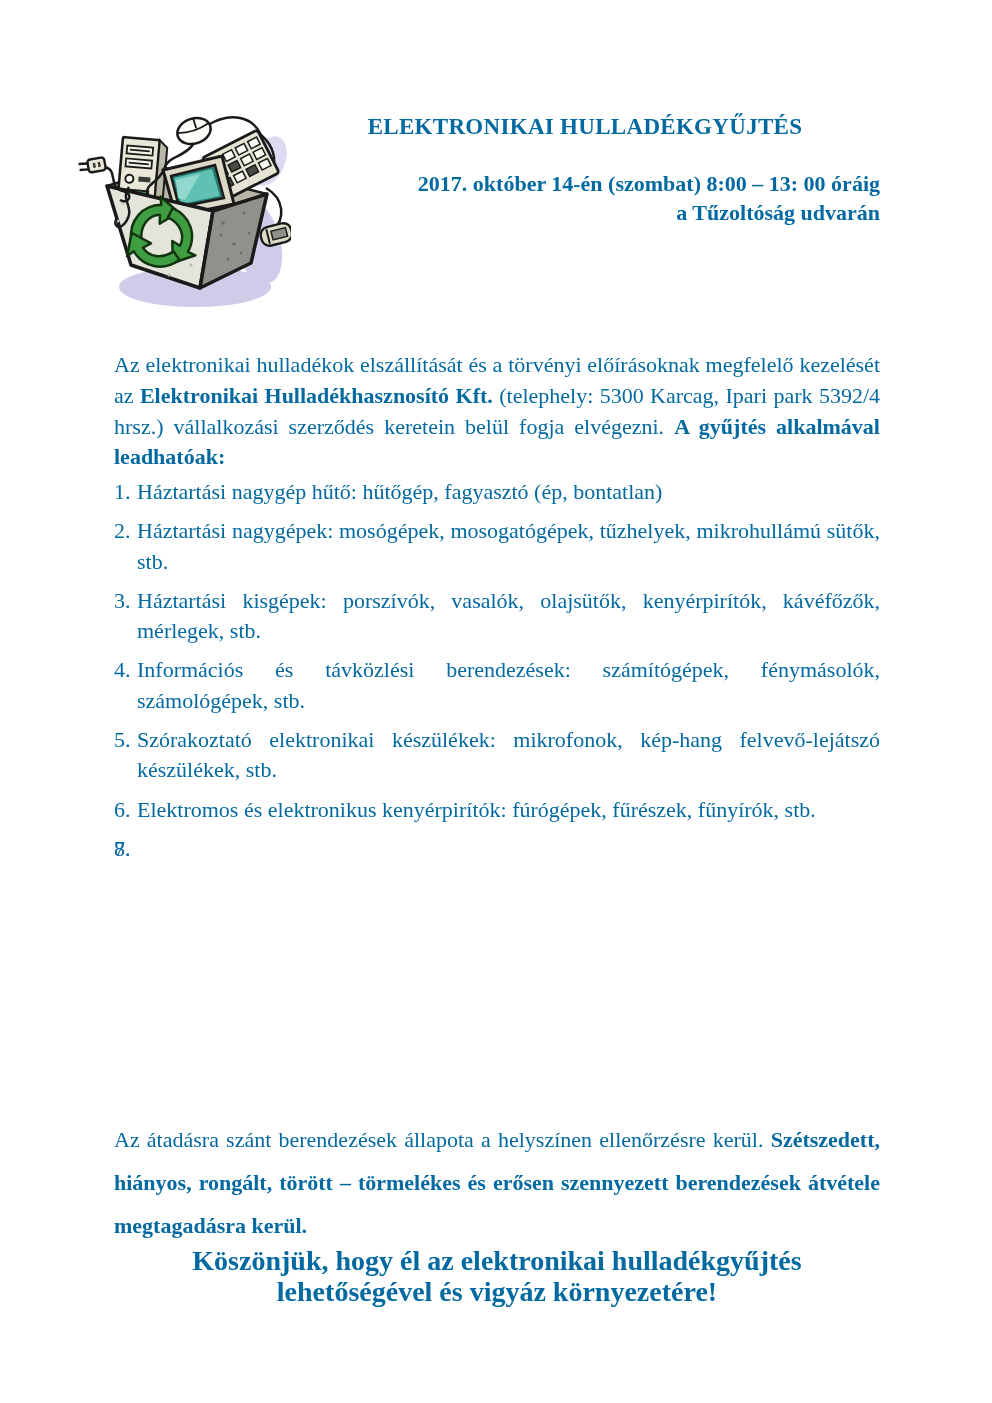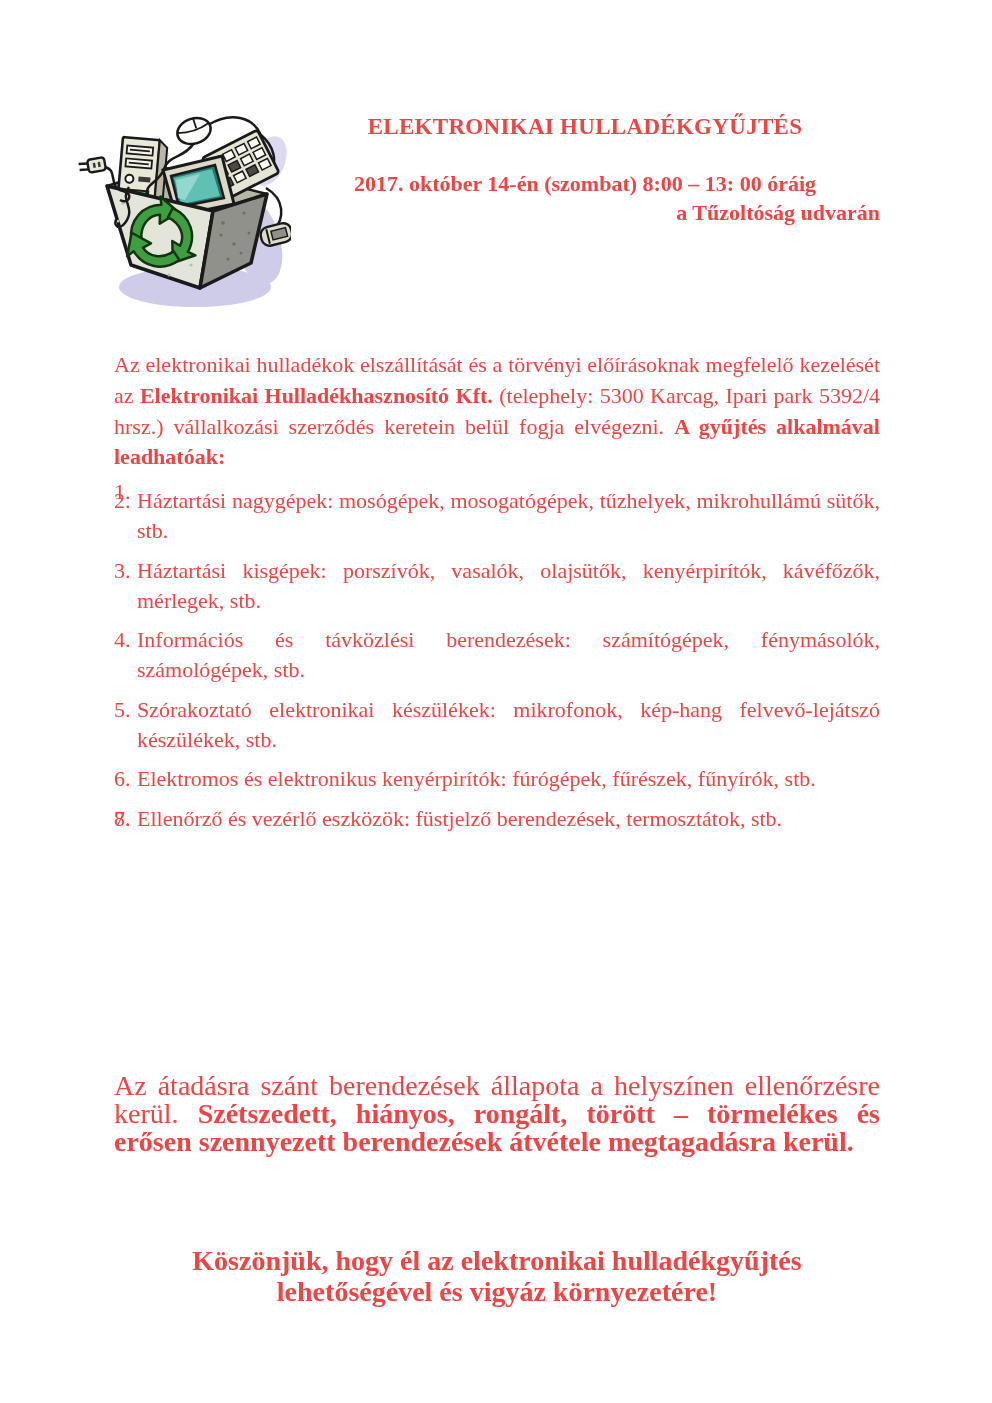--- a/index.html
+++ b/index.html
@@ -1,52 +1,52 @@
 <!DOCTYPE html>
 <html lang="hu"><head>
 <meta charset="utf-8">
 <style>
   html,body{margin:0;padding:0;background:#ffffff;}
   .page{
     position:relative;
     width:992px;height:1403px;
     background:#ffffff;
-    color:#ef4444;
+    color:#0369a1;
     font-family:"Liberation Serif","DejaVu Serif",serif;
     overflow:hidden;
   }
   .doc-title{
     position:absolute;left:290px;width:590px;top:114px;
     text-align:center;font-size:23px;font-weight:700;letter-spacing:.3px;
   }
   .doc-date{
     position:absolute;left:290px;width:590px;top:169px;
-    text-align:center;font-size:22px;font-weight:700;line-height:29px;
+    text-align:right;font-size:22px;font-weight:700;line-height:29px;
   }
   .doc-loc{
     position:absolute;left:290px;width:590px;top:198px;
     text-align:right;font-size:22px;font-weight:700;line-height:29px;
   }
   .clipart{position:absolute;left:73px;top:103px;width:218px;height:212px;}
   .intro{
     position:absolute;left:114px;width:766px;top:328px;
     font-size:22px;line-height:30.8px;text-align:justify;
   }
   .list{
     position:absolute;left:114px;width:766px;top:477px;
     margin:0;padding:0;list-style:none;
   }
   .list li{
     position:relative;padding-left:23px;margin:0 0 9px 0;
     font-size:22px;line-height:30.3px;text-align:justify;
   }
   .list .num{position:absolute;left:0;top:0;}
   .note{
-    position:absolute;left:114px;width:766px;top:1044px;
-    font-size:28px;line-height:28px;text-align:justify;
+    position:absolute;left:114px;width:766px;top:1096px;
+    font-size:22px;line-height:43px;text-align:justify;
   }
   .closing{
     position:absolute;left:114px;width:766px;top:1217px;
     font-size:28px;font-weight:700;line-height:31px;text-align:center;
   }
   .bold{font-weight:700;}
 </style>
 </head>
 <body>
 
@@ -164,27 +164,27 @@
     </g>
   </svg>
 
   <div class="doc-title">ELEKTRONIKAI HULLADÉKGYŰJTÉS</div>
   <div class="doc-date">2017. október 14-én (szombat) 8:00 – 13: 00 óráig</div>
   <div class="doc-loc">a Tűzoltóság udvarán</div>
 
   <p class="intro"><span>Az elektronikai hulladékok elszállítását és a törvényi előírásoknak megfelelő kezelését az </span><span class="bold">Elektronikai Hulladékhasznosító Kft.</span><span> (telephely: 5300 Karcag, Ipari park 5392/4 hrsz.) vállalkozási szerződés keretein belül fogja elvégezni. </span><span class="bold">A gyűjtés alkalmával leadhatóak:</span></p>
 
   <ol class="list">
-    <li><span class="num">1.</span></li>
+    <li><span class="num">1.</span><span>Háztartási nagygép hűtő: hűtőgép, fagyasztó (ép, bontatlan)</span></li>
     <li><span class="num">2.</span><span>Háztartási nagygépek: mosógépek, mosogatógépek, tűzhelyek, mikrohullámú sütők, stb.</span></li>
     <li><span class="num">3.</span><span>Háztartási kisgépek: porszívók, vasalók, olajsütők, kenyérpirítók, kávéfőzők, mérlegek, stb.</span></li>
     <li><span class="num">4.</span><span>Információs és távközlési berendezések: számítógépek, fénymásolók, számológépek, stb.</span></li>
     <li><span class="num">5.</span><span>Szórakoztató elektronikai készülékek: mikrofonok, kép-hang felvevő-lejátszó készülékek, stb.</span></li>
     <li><span class="num">6.</span><span>Elektromos és elektronikus kenyérpirítók: fúrógépek, fűrészek, fűnyírók, stb.</span></li>
     <li><span class="num">7.</span></li>
-    <li><span class="num">8.</span><span>Ellenőrző és vezérlő eszközök: füstjelző berendezések, termosztátok, stb.</span></li>
+    <li><span class="num">8.</span></li>
   </ol>
 
   <p class="note"><span>Az átadásra szánt berendezések állapota a helyszínen ellenőrzésre kerül. </span><span class="bold">Szétszedett, hiányos, rongált, törött – törmelékes és erősen szennyezett berendezések átvétele megtagadásra kerül.</span></p>
 
   <p class="closing">Köszönjük, hogy él az elektronikai hulladékgyűjtés lehetőségével és vigyáz környezetére!</p>
 
 </div>
 
 </body></html>

